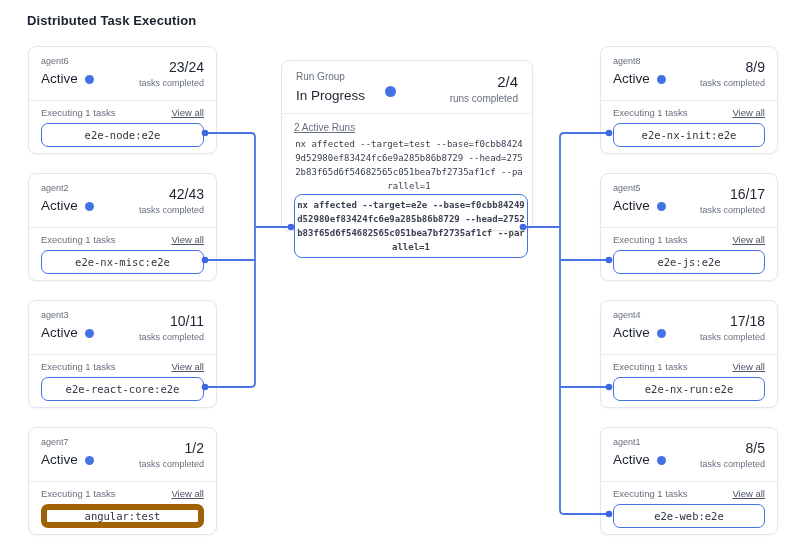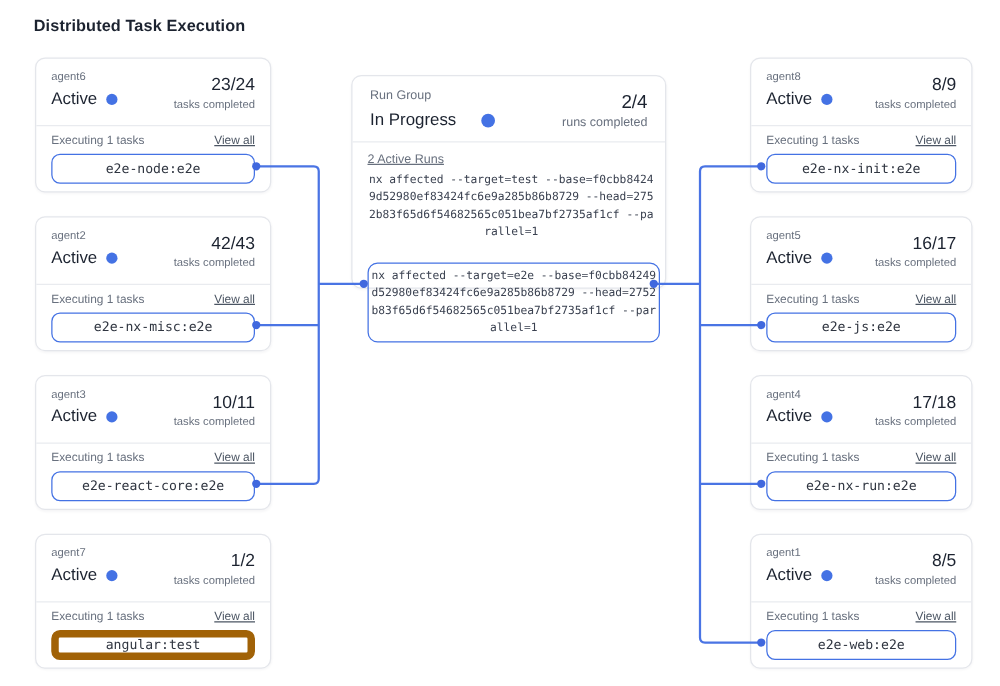--- a/index.html
+++ b/index.html
@@ -27,30 +27,30 @@
   .view-all { color:#4b5563; text-decoration:underline; cursor:pointer; }
   .task-chip { margin-top:4px; height:24px; border:1.7px solid #4472e4; border-radius:7px;
                font-family:"DejaVu Sans Mono", monospace; font-size:10.5px; color:#2f3540;
                display:flex; align-items:center; justify-content:center; background:#fff; cursor:pointer; }
   .task-chip.plain { border:6px solid #a16207; }
 
   
   .run-card { left:281px; top:60px; width:252px; height:171px; }
   .run-header { display:flex; justify-content:space-between; padding:10px 14px 8px 14px; height:52px; }
   .run-label { font-size:10px; color:#68707e; line-height:12px; margin-bottom:3px; }
-  .run-status-row { display:flex; align-items:center; gap:20px; font-size:13.5px; color:#1c2330; line-height:20px; }
+  .run-status-row { display:flex; align-items:flex-start; gap:20px; font-size:13.5px; color:#1c2330; line-height:20px; }
   .dot.big { width:11px; height:11px; }
   .run-right { text-align:right; margin-top:2px; }
   .runs-value { font-size:15px; color:#1c2330; line-height:17px; }
   .runs-caption { font-size:10px; color:#68707e; line-height:12px; margin-top:3px; }
   .run-body { border-top:1px solid #e9ebef; padding:8px 10px 8px 12px; }
   .active-runs { font-size:10px; color:#68707e; line-height:12px;text-decoration:underline; }
   .cmd { width:230px; margin:3px auto 0 auto; font-family:"DejaVu Sans Mono", monospace; font-size:9px; line-height:14px;
          color:#3a4150; text-align:center; word-break:break-all; }
-  .cmd-box { width:234px; margin:17px auto 0 auto; border:1.5px solid #4472e4; border-radius:8px; padding:3px 0; cursor:pointer; }
+  .cmd-box { width:234px; margin:1px auto 0 auto; border:1.5px solid #4472e4; border-radius:8px; padding:3px 0; cursor:pointer;font-weight:bold; }
   .cmd-box .cmd { margin-top:0; }
 
   .connectors { position:absolute; left:0; top:0; z-index:6; pointer-events:none; }
 </style>
 </head>
 <body>
 
 <div class="stage">
 
   <div class="page-title">Distributed Task Execution</div>

